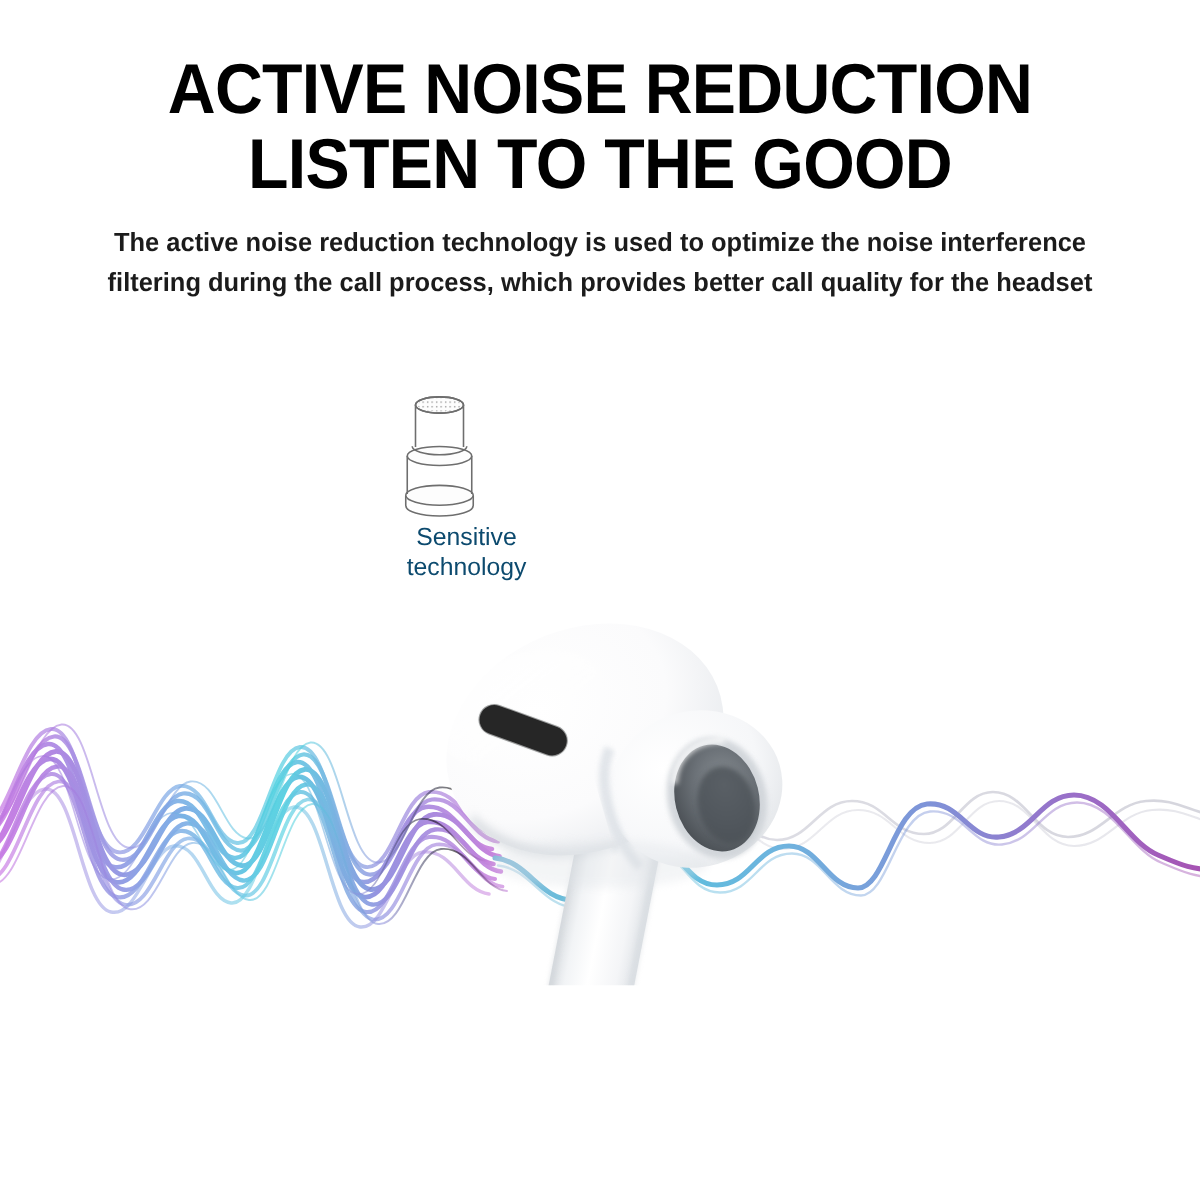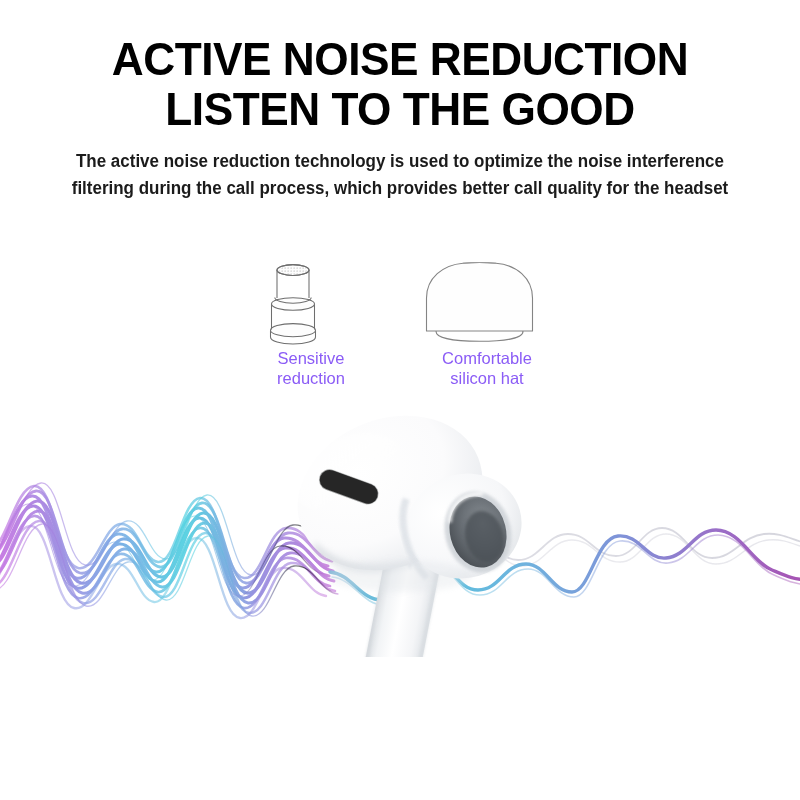--- a/index.html
+++ b/index.html
@@ -76,21 +76,21 @@
     height: 96px;
   }
   .feature-art svg { display: block; }
 
   .feature-caption {
     position: absolute;
     left: 0;
     top: 96px;
     width: 150px;
     text-align: center;
-    color: #8b5cf6;
+    color: #0c4a6e;
     font-family: "Liberation Sans", sans-serif;
     font-size: 16.5px;
     line-height: 20px;
   }
   .feature-caption span { display: block; }
 
   
   .waves {
     position: absolute;
     left: 0;
@@ -150,45 +150,24 @@
 
             <ellipse cx="57" cy="18.0" rx="16.0" ry="5.4" fill="#fdfdfd"></ellipse>
           </g>
 
           <ellipse cx="57" cy="18.0" rx="14.6" ry="4.4" fill="url(#meshDots)" opacity="0.95"></ellipse>
           <ellipse cx="57" cy="18.0" rx="16.0" ry="5.4" fill="none" stroke="#6e6e6e" stroke-width="1.05"></ellipse>
         </svg>
       </div>
       <div class="feature-caption">
         <span>Sensitive</span>
-        <span>reduction</span>
+        <span>technology</span>
       </div>
     </div>
 
-    <div class="feature tip">
-      <div class="feature-art">
-        <svg width="150" height="96" viewBox="0 0 150 96" xmlns="http://www.w3.org/2000/svg">
-          <g fill="#fefefe" stroke="#848484" stroke-width="1.1" stroke-linejoin="round">
-
-            <path d="M24.0 79.5 C24.0 85.4 39.0 89.3 67.5 89.3 C96.0 89.3 111.0 85.4 111.0 79.5
-                     C111.0 76.8 99.0 75.2 67.5 75.2 C36.0 75.2 24.0 76.8 24.0 79.5 Z"></path>
-
-            <path d="M14.5 79.0 L14.5 46.0 C14.5 26.0 31.0 12.8 51.0 11.2
-                     C61.5 10.3 73.5 10.3 84.0 11.2
-                     C104.0 12.8 120.5 26.0 120.5 46.0 L120.5 79.0 Z"></path>
-          </g>
-
-          <path d="M51.0 11.2 C61.5 10.3 73.5 10.3 84.0 11.2" fill="none" stroke="#9a9a9a" stroke-width="1.1"></path>
-        </svg>
-      </div>
-      <div class="feature-caption">
-        <span>Comfortable</span>
-        <span>silicon hat</span>
-      </div>
-    </div>
 
   </div>
 
   <div class="waves">
     <svg width="800" height="230" viewBox="0 0 800 230" xmlns="http://www.w3.org/2000/svg">
       <defs>
         <linearGradient id="gLeft" x1="0" y1="0" x2="1" y2="0">
           <stop offset="0.00" stop-color="#c86fe0"></stop>
           <stop offset="0.14" stop-color="#a87ade"></stop>
           <stop offset="0.30" stop-color="#8f93e2"></stop>

